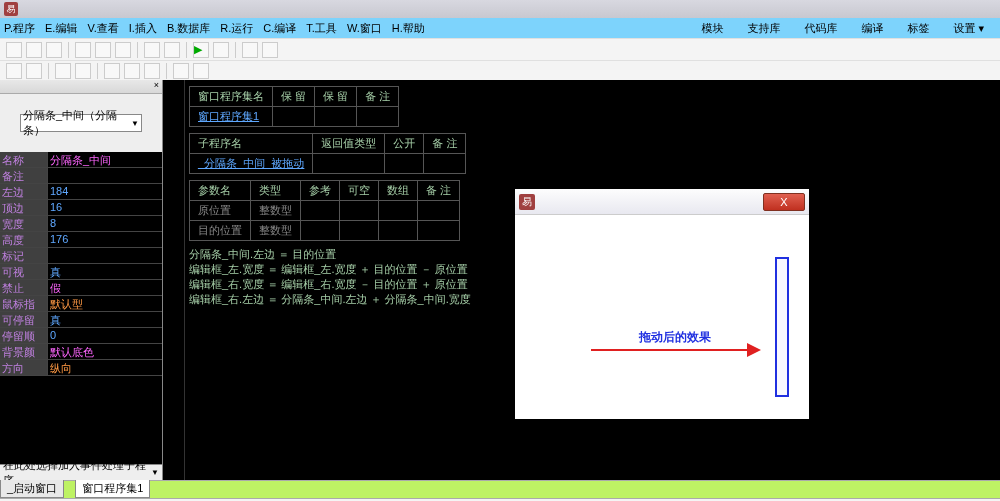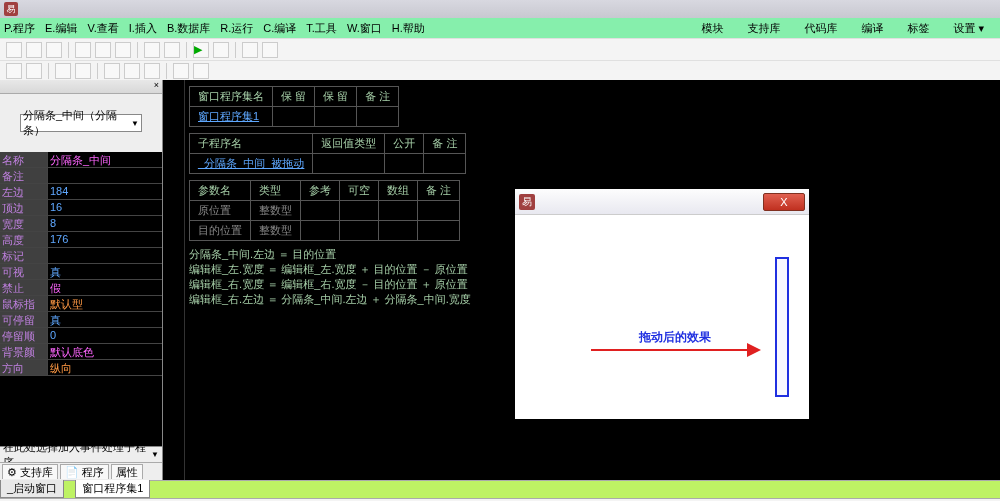--- a/index.html
+++ b/index.html
@@ -1,19 +1,19 @@
 <!DOCTYPE html>
 <html><head>
 <meta charset="utf-8">
 <style>
 * { margin: 0; padding: 0; box-sizing: border-box; }
 body { font-family: "Microsoft YaHei", SimSun, sans-serif; font-size: 11px; background: #000; width: 1000px; height: 501px; overflow: hidden; }
 .titlebar { background: linear-gradient(#d8d8e0, #c8c8d0); height: 18px; display: flex; align-items: center; padding: 0 4px; color: #3030a0; font-size: 11px; }
 .titlebar .logo { width: 14px; height: 14px; background: #a04040; margin-right: 4px; border-radius: 2px; display:inline-flex;align-items:center;justify-content:center;color:#fff;font-size:9px;}
-.menubar { background: #86efac; height: 20px; display: flex; align-items: center; padding: 0 4px; color: #000; font-size: 11px; gap: 10px; }
+.menubar { background: #7dd3fc; height: 20px; display: flex; align-items: center; padding: 0 4px; color: #000; font-size: 11px; gap: 10px; }
 .menubar .right { margin-left: auto; display:flex; gap:24px; padding-right: 12px; }
 .toolbar { background: #f4f4f4; height: 22px; border-top: 1px solid #e0e0e0; display: flex; align-items: center; padding: 0 6px; gap: 4px; }
 .tbtn { width: 16px; height: 16px; border: 1px solid #ccc; background: #f8f8f8; }
 .tsep { width: 1px; height: 16px; background: #ccc; margin: 0 2px; }
 .toolbar2 { background: #f4f4f4; height: 20px; border-top:1px solid #e0e0e0; display:flex; align-items:center; padding: 0 6px; gap:4px;}
 .main { display: flex; height: 400px; background: #000; }
 .left-panel { width: 163px; background: #eee; border-right: 1px solid #888; display:flex; flex-direction:column; }
 .left-top { height: 14px; background: linear-gradient(#e8e8e8,#d8d8d8); border-bottom:1px solid #aaa; }
 .left-top .x { float:right; padding:0 3px; font-size:9px; cursor:pointer;}
 .combo { margin:20px; height:18px; border:1px solid #888; background:#fff; font-size:11px; padding:1px 2px; display:flex; align-items:center; justify-content:space-between;}
@@ -174,25 +174,20 @@
         </div>
         <div class="prop-row">
           <div class="prop-label">方向</div>
           <div class="prop-val o">纵向</div>
         </div>
       </div>
     <div class="prop-footer">
       <span>在此处选择加入事件处理子程序</span>
         <span style="font-size:8px">▼</span>
     </div>
-    <div class="bot-tabs">
-      <div class="tab">⚙ 支持库</div>
-      <div class="tab">📄 程序</div>
-      <div class="tab">属性</div>
-    </div>
   </div>
 
   <div class="code-area">
     <div class="gutter"></div>
     <table class="code-tbl" id="t1">
         <tbody>
           <tr>
             <td class="hdr">窗口程序集名</td>
             <td class="hdr">保 留</td>
             <td class="hdr">保 留</td>

